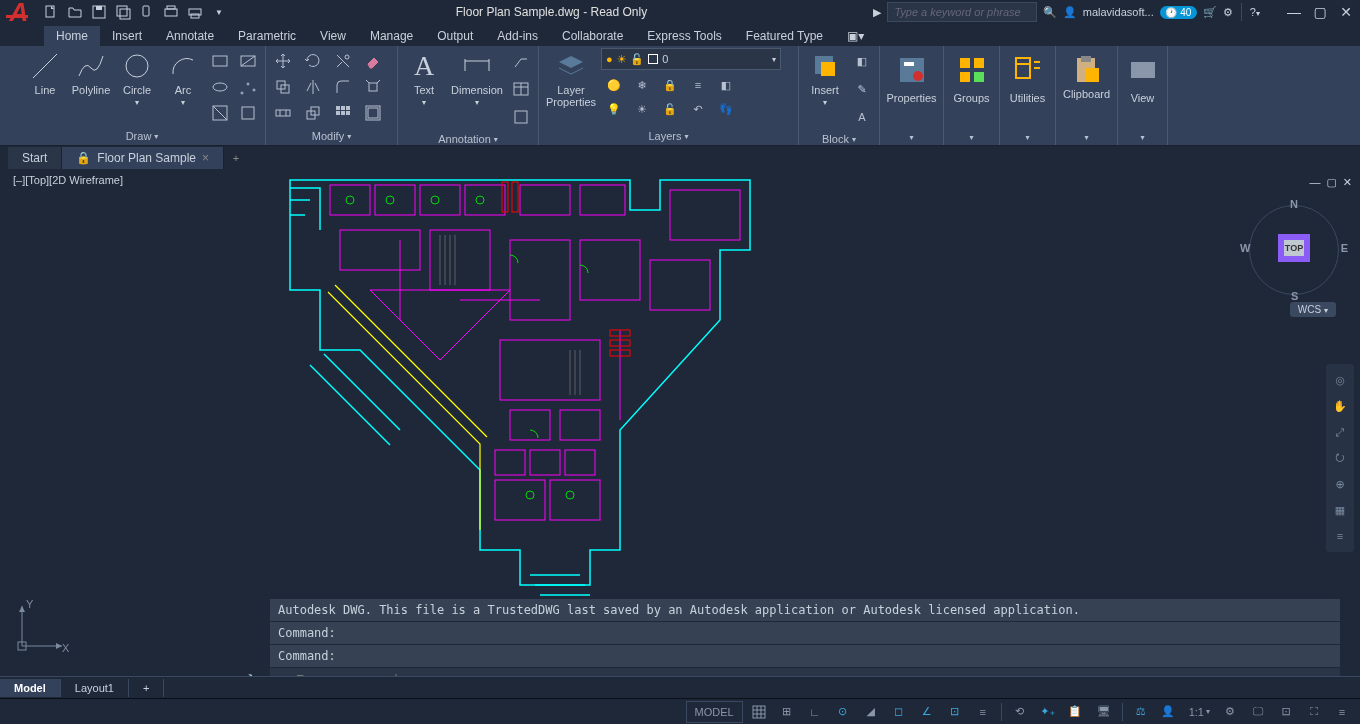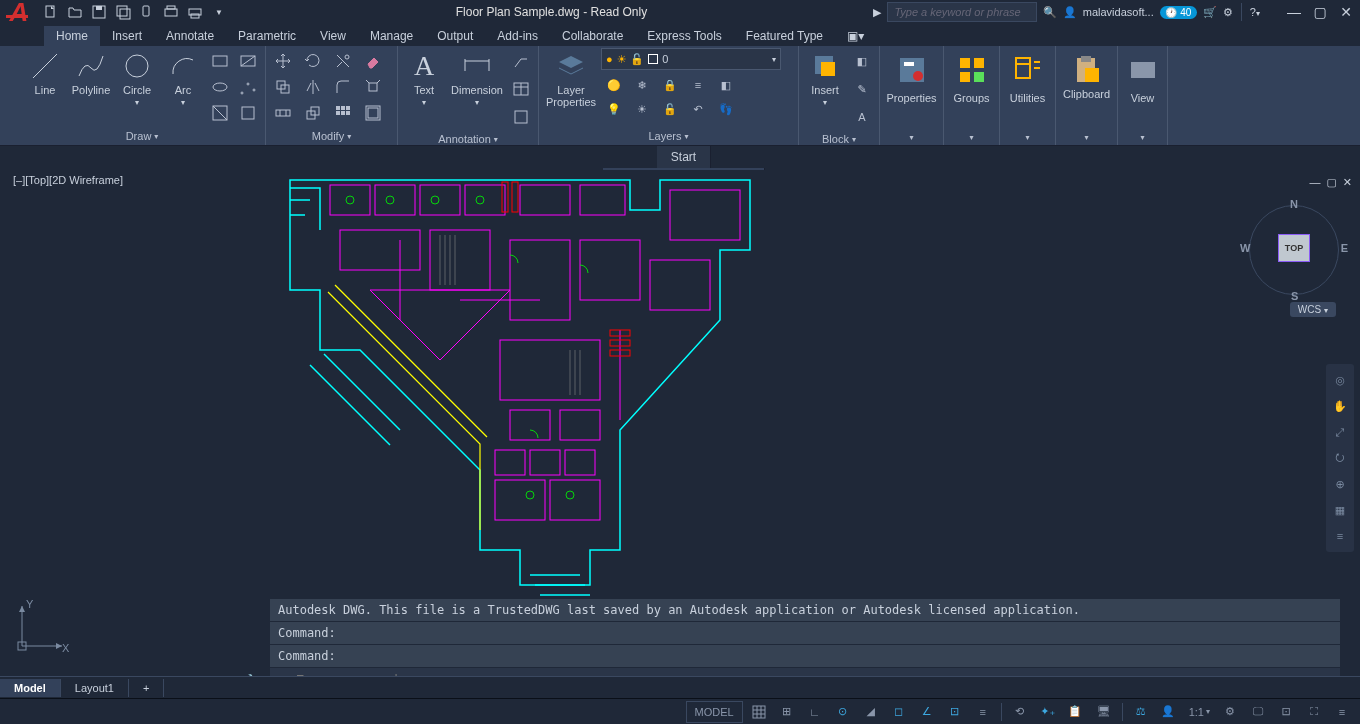--- a/index.html
+++ b/index.html
@@ -20,32 +20,32 @@
 .panel { border-right:1px solid #4a5870; display:flex; flex-direction:column; padding:2px 4px 0 4px; min-width:50px;}
 .panel-body { flex:1; display:flex; align-items:flex-start; gap:2px; }
 .panel-title { text-align:center; font-size:11px; color:#b8c0d0; padding:3px 0; cursor:pointer; display:flex; justify-content:center; align-items:center; gap:3px;}
 .big-tool { width:44px; display:flex; flex-direction:column; align-items:center; gap:2px; padding:2px; cursor:pointer;}
 .big-tool .ico { width:32px; height:32px; display:flex; align-items:center; justify-content:center; }
 .big-tool .lbl { font-size:11px; color:#c8d0dc; text-align:center; line-height:1.1;}
 .sm-tool { width:26px; height:26px; display:flex; align-items:center; justify-content:center; cursor:pointer; color:#b8c0d0;}
 .sm-tool svg { width:18px; height:18px; }
 .layer-dd { background:#2a3548; border:1px solid #4a5870; height:22px; display:flex; align-items:center; padding:0 4px; gap:4px; min-width:180px; color:#c8d0dc;}
 .layer-dd .sun{color:#ffb400;} .layer-dd .sq{width:10px;height:10px;border:1px solid #fff;}
-.filetabs { height:24px; background:#1f2838; display:flex; align-items:center; padding-left:8px; gap:0;flex-direction:column;}
+.filetabs { height:24px; background:#1f2838; display:flex; align-items:center; padding-left:8px; gap:0;}
 .filetab { padding:4px 14px; background:#2a3548; border-right:1px solid #1a2030; display:flex; align-items:center; gap:6px; cursor:pointer; font-size:12px;}
 .filetab.active { background:#33415a; }
 .filetab .x { color:#888; }
 .newtab { width:24px; text-align:center; color:#888; cursor:pointer;}
 .canvas-area { position:relative; height:522px; background:#1f2838; overflow:hidden;}
 .vp-label { position:absolute; top:4px; left:6px; color:#c8d0dc; font-size:11px; z-index:5;margin-left:7px;}
 .vp-ctrl { position:absolute; top:6px; right:8px; color:#c8d0dc; display:flex; gap:6px; z-index:5;}
 .floorplan { position:absolute; left:280px; top:0; }
 .viewcube { position:absolute; top:30px; right:16px; width:100px; height:100px; z-index:5;}
 .viewcube .ring { position:absolute; width:90px; height:90px; border:1px solid #3a4860; border-radius:50%; left:5px; top:5px;}
-.viewcube .cube { position:absolute; top:34px; left:34px; width:32px; height:28px; background:#c0c8d0; color:#333; font-size:9px; font-weight:bold; display:flex; align-items:center; justify-content:center; border:1px solid #8b5cf6;}
+.viewcube .cube { position:absolute; top:34px; left:34px; width:32px; height:28px; background:#c0c8d0; color:#333; font-size:9px; font-weight:bold; display:flex; align-items:center; justify-content:center; border:6px solid #8b5cf6;}
 .viewcube .dir { position:absolute; color:#8a96aa; font-size:11px; font-weight:bold;}
 .wcs-btn { position:absolute; top:132px; right:24px; background:#3a4860; padding:2px 8px; font-size:10px; border-radius:3px; color:#c8d0dc;}
 .navbar { position:absolute; right:6px; top:194px; width:28px; background:#2a3548cc; border-radius:3px; display:flex; flex-direction:column; gap:6px; padding:6px 0; align-items:center;}
 .navbar .nb { width:20px; height:20px; color:#7a8aa0; cursor:pointer; display:flex; align-items:center; justify-content:center;}
 .ucs-icon { position:absolute; left:12px; bottom:36px; color:#7a8aa0; }
 .cmd-area { position:absolute; bottom:0; left:270px; right:20px; }
 .cmd-history { background:#3a4658dd; color:#c8d0dc; padding:4px 8px; font-family:monospace; font-size:12px; margin-bottom:1px;}
 .cmd-line { background:#2a3548; display:flex; align-items:center; height:24px; gap:6px; padding:0 4px;}
 .cmd-line input { flex:1; background:transparent; border:none; color:#888; font-family:monospace; font-size:12px; outline:none;}
 .cmd-left { position:absolute; bottom:0; left:0; width:268px; height:24px; display:flex; align-items:center; justify-content:flex-end; gap:8px; padding-right:8px;}

